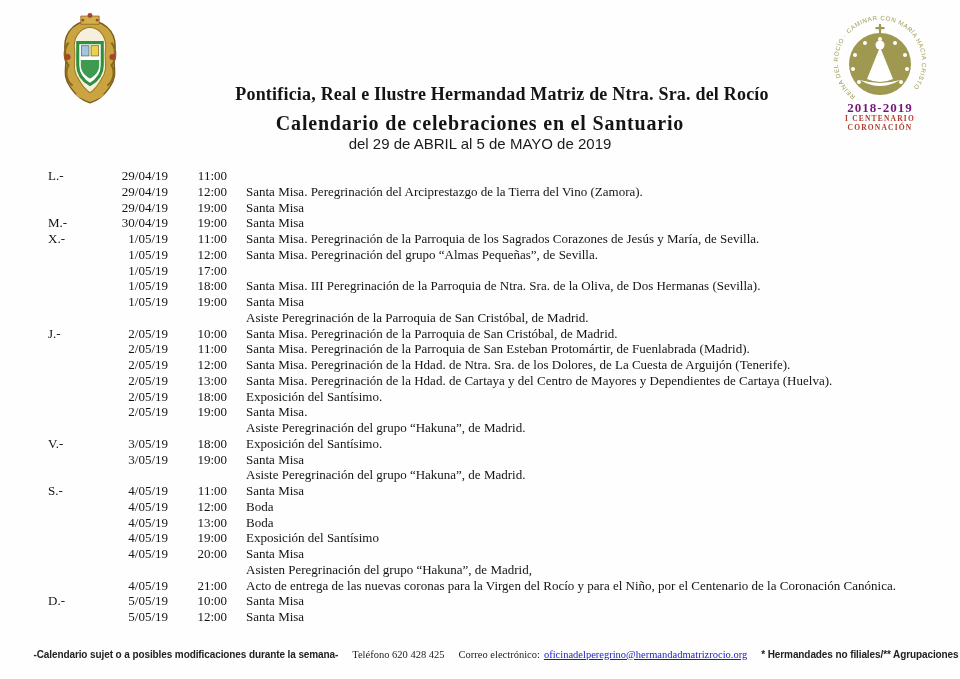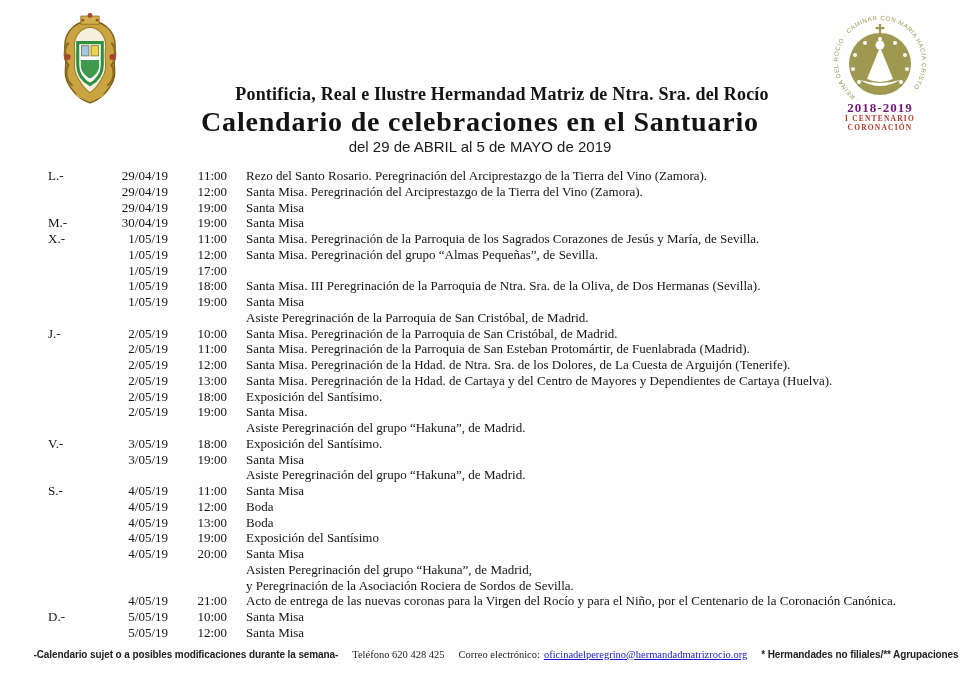--- a/index.html
+++ b/index.html
@@ -24,21 +24,21 @@
   }
   .seal-cent {
     font-family:"Liberation Serif", serif;
     font-weight:bold; font-size:7.5px; letter-spacing:1.2px;
     color:#b23b2e; line-height:9px;
   }
 
   
   .header { position:absolute; top:84px; left:0; width:100%; text-align:center; }
   .org   { font-size:18px; font-weight:bold; letter-spacing:0.2px;padding-left:44px; }
-  .title { font-size:28px; font-weight:bold; letter-spacing:0.8px; margin-top:1px; }
+  .title { font-size:20px; font-weight:bold; letter-spacing:0.8px; margin-top:7px; }
   .subtitle {
     font-family:"Liberation Sans", sans-serif;
     font-size:15px; color:#1c1c1c;
   }
 
   
   .schedule { position:absolute; top:168px; left:48px; right:4px; }
   .row { display:flex; line-height:15.75px; font-size:13px; white-space:nowrap; }
   .c-day  { width:56px; flex:none; }
   .c-date { width:64px; flex:none; text-align:right; }
@@ -114,21 +114,20 @@
     <div class="org">Pontificia, Real e Ilustre Hermandad Matriz de Ntra. Sra. del Rocío</div>
     <div class="title">Calendario de celebraciones en el Santuario</div>
     <div class="subtitle">del 29 de ABRIL al 5 de MAYO de 2019</div>
   </div>
 
   <div class="schedule">
     <div class="row">
       <span class="c-day">L.-</span>
       <span class="c-date">29/04/19</span>
       <span class="c-time">11:00</span>
-      <span class="c-desc">Rezo del Santo Rosario. Peregrinación del Arciprestazgo de la Tierra del Vino (Zamora).</span>
     </div>
 
     <div class="row">
       <span class="c-day"></span>
       <span class="c-date">29/04/19</span>
       <span class="c-time">12:00</span>
       <span class="c-desc">Santa Misa. Peregrinación del Arciprestazgo de la Tierra del Vino (Zamora).</span>
     </div>
 
     <div class="row">
@@ -295,21 +294,20 @@
       <span class="c-day"></span>
       <span class="c-date"></span>
       <span class="c-time"></span>
       <span class="c-desc">Asisten Peregrinación del grupo “Hakuna”, de Madrid,</span>
     </div>
 
     <div class="row">
       <span class="c-day"></span>
       <span class="c-date"></span>
       <span class="c-time"></span>
-      <span class="c-desc">y Peregrinación de la Asociación Rociera de Sordos de Sevilla.</span>
     </div>
 
     <div class="row">
       <span class="c-day"></span>
       <span class="c-date">4/05/19</span>
       <span class="c-time">21:00</span>
       <span class="c-desc">Acto de entrega de las nuevas coronas para la Virgen del Rocío y para el Niño, por el Centenario de la Coronación Canónica.</span>
     </div>
 
     <div class="row">

